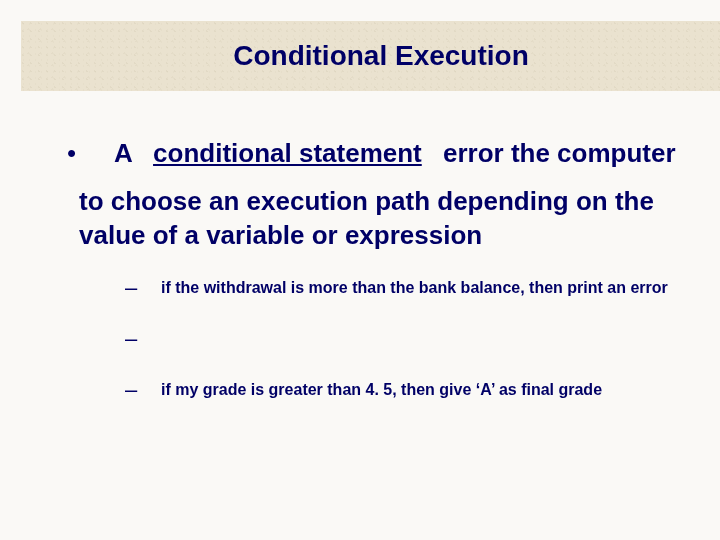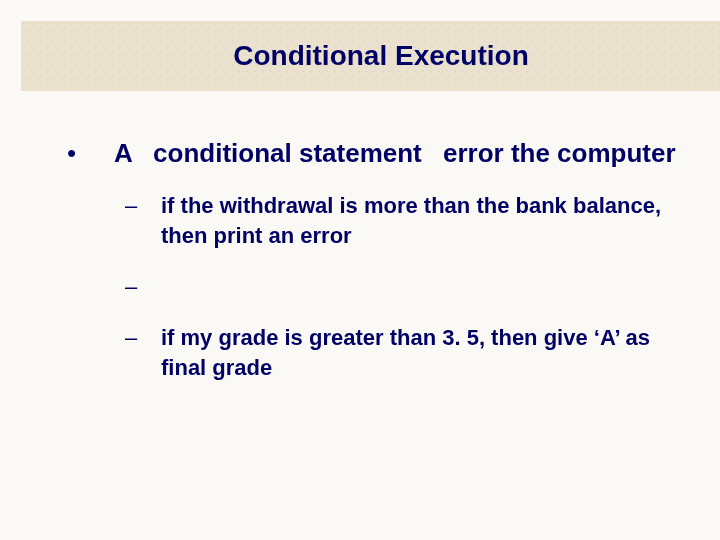--- a/index.html
+++ b/index.html
@@ -42,21 +42,21 @@
     font-size: 26px;
     line-height: 34px;
     text-align: left;
     padding-left: 2px;
   }
   .main-bullet .text {
     font-size: 26px;
     font-weight: bold;
     line-height: 34px;
   }
-  .underline { }
+  .underline { text-decoration: underline; }
   .continuation {
     margin-left: 28px;
     font-size: 26px;
     font-weight: bold;
     line-height: 34px;
     margin-bottom: 14px;
   }
   .sub-bullets {
     margin-left: 60px;
   }
@@ -64,49 +64,50 @@
     display: flex;
     margin-bottom: 2px;
   }
   .sub-bullet .dash {
     width: 22px;
     flex-shrink: 0;
     font-size: 22px;
     line-height: 30px;
   }
   .sub-bullet .text {
-    font-size: 22px;
+    font-size: 16px;
     font-weight: bold;
     line-height: 30px;
   }
 </style>
 </head>
 <body>
 
 <div class="title-band">
   <h1>Conditional Execution</h1>
 </div>
 
 <div class="content">
 
   <div class="main-bullet">
     <div class="dot">•</div>
     <div class="text">
       <span>A </span><span class="underline">conditional statement</span><span> error the computer</span>
     </div>
   </div>
 
+  <div class="continuation">to choose an execution path depending on the value of a variable or expression</div>
 
   <div class="sub-bullets">
     <div class="sub-bullet">
       <div class="dash">–</div>
       <div class="text"> if the withdrawal is more than the bank balance, then print an error</div>
     </div>
     <div class="sub-bullet">
       <div class="dash">–</div>
     </div>
     <div class="sub-bullet">
       <div class="dash">–</div>
-      <div class="text">if my grade is greater than 3. 5, then give ‘A’ as final grade</div>
+      <div class="text">if my grade is greater than 4. 5, then give ‘A’ as final grade</div>
     </div>
   </div>
 
 </div>
 
 </body></html>

